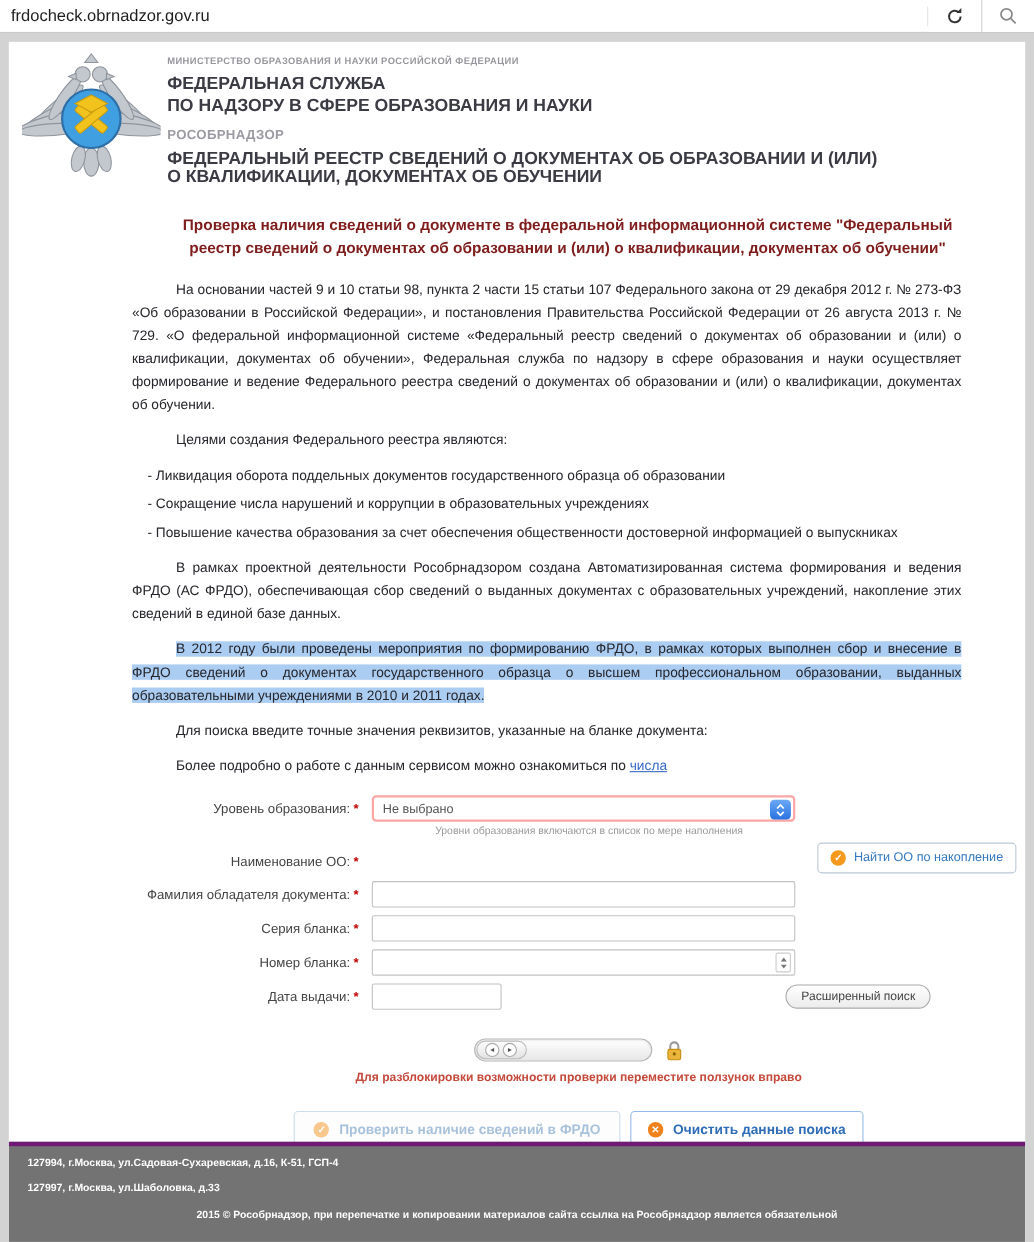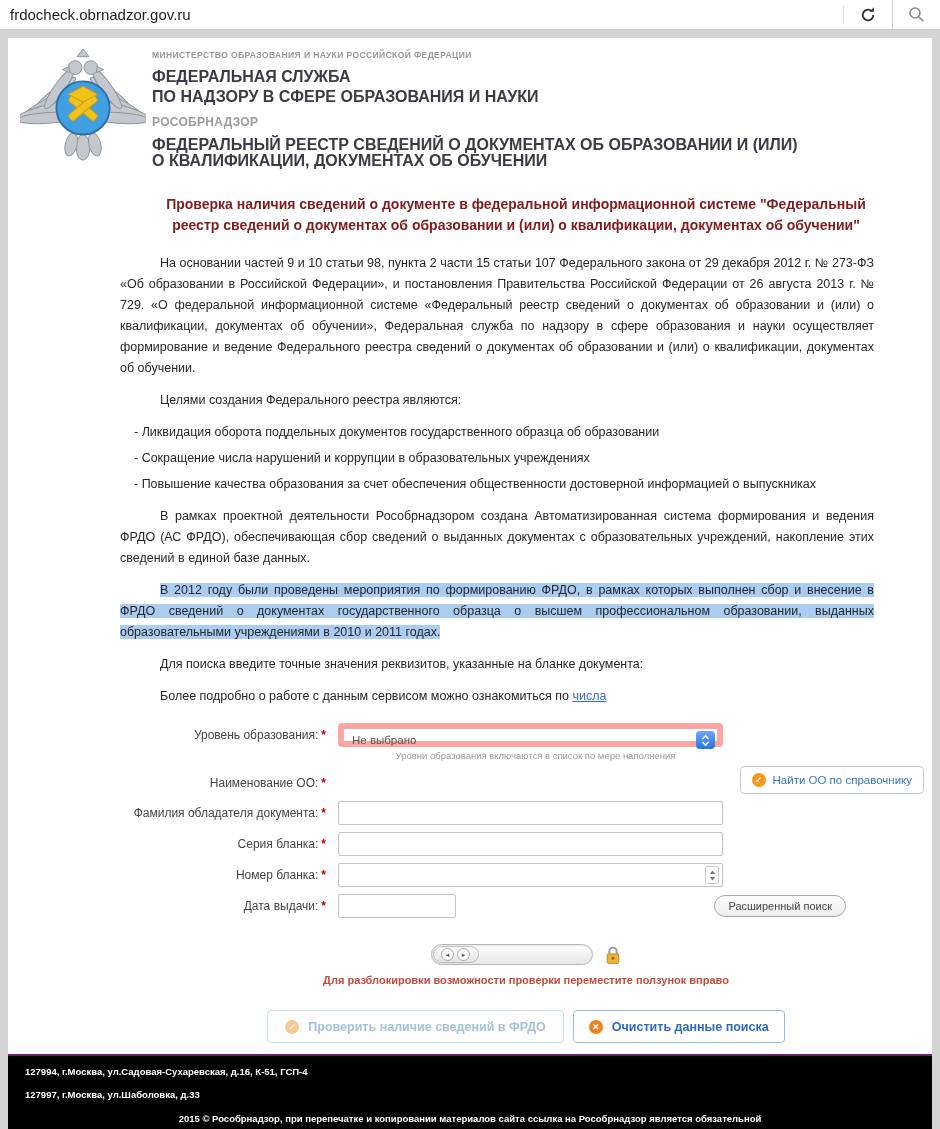--- a/index.html
+++ b/index.html
@@ -41,21 +41,21 @@
   
   .form { margin-top:16px; font-size:12px; color:#444; }
   .frow { position:relative; margin-bottom:7px; min-height:24px; }
   .flabel { position:absolute; left:0; top:5px; width:318px; text-align:right; color:#444; }
   .req { color:#c00000; font-weight:bold; margin-left:3px; }
   .fctl { margin-left:330px; }
   .txt {
     width:385px; height:24px; border:1px solid #c2c2c2; border-radius:2px;
     font-size:12px; padding:0 6px; background:#fff;
   }
-  .sel { position:relative; width:385px; height:24px; border:6px solid #fca5a5; border-radius:4px; background:#fff; cursor:pointer; }
+  .sel { position:relative; width:385px; height:24px; border:2px solid #fca5a5; border-radius:4px; background:#fff; cursor:pointer; }
   .sel-val { position:absolute; left:8px; top:5px; font-size:11.5px; color:#555; }
   .sel-step {
     position:absolute; right:2px; top:2px; width:19px; height:18px; border-radius:4px;
     background:linear-gradient(#6ba8f6,#2a72e0); display:flex; align-items:center; justify-content:center;
   }
   .field-hint { margin-left:335px; width:385px; text-align:center; font-size:9.5px; color:#9a9a9a; margin-top:3px; }
   .num-wrap { position:relative; width:385px; }
   .spinner {
     position:absolute; right:4px; top:3px; width:14px; height:18px; border:1px solid #ccc; border-radius:2px;
     background:#fff; display:flex; align-items:center; justify-content:center; cursor:pointer;
@@ -99,22 +99,22 @@
   .btn-check .oc { background:#f8c88e; }
   .btn-clear {
     height:33px; border:1px solid #93bbe8; border-radius:4px; background:#fff;
     color:#2e6cb8; font-size:12.5px; font-weight:bold; display:flex; align-items:center; gap:9px;
     padding:0 15px; cursor:pointer; font-family:inherit;
   }
   .btn-clear .oc { background:#f0821e; }
   .stats { text-align:center; font-size:10px; color:#555; margin-top:15px; }
   
   .footer {
-    position:absolute; left:0; right:0; bottom:0; height:75px; background:#000000;
-    border-top:2px solid #701a75; color:#fff; font-size:9.5px; font-weight:bold;
+    position:absolute; left:0; right:0; bottom:0; height:91px; background:#737373;
+    border-top:4px solid #701a75; color:#fff; font-size:9.5px; font-weight:bold;
   }
   .addr1 { margin:10px 0 0 17px; }
   .addr2 { margin:12px 0 0 17px; }
   .copyright { text-align:center; margin-top:13px; }
 </style>
 </head>
 <body>
 
 <div class="browser-bar">
   <div class="url-field">frdocheck.obrnadzor.gov.ru</div>
@@ -207,21 +207,21 @@
           </span>
         </div>
       </div>
       <div class="field-hint">Уровни образования включаются в список по мере наполнения</div>
     </div>
 
     <div class="frow" style="min-height:30px; margin-bottom:3px;">
       <div class="flabel" style="top:8px;"><span>Наименование ОО:</span><span class="req">*</span></div>
       <button class="btn-find">
         <span class="oc">✓</span>
-        <span>Найти ОО по справочнику</span>
+        <span>Найти ОО по накопление</span>
       </button>
     </div>
 
     <div class="frow">
       <div class="flabel"><span>Фамилия обладателя документа:</span><span class="req">*</span></div>
       <div class="fctl"><input class="txt" type="text" style=""></div>
     </div>
 
     <div class="frow">
       <div class="flabel"><span>Серия бланка:</span><span class="req">*</span></div>

